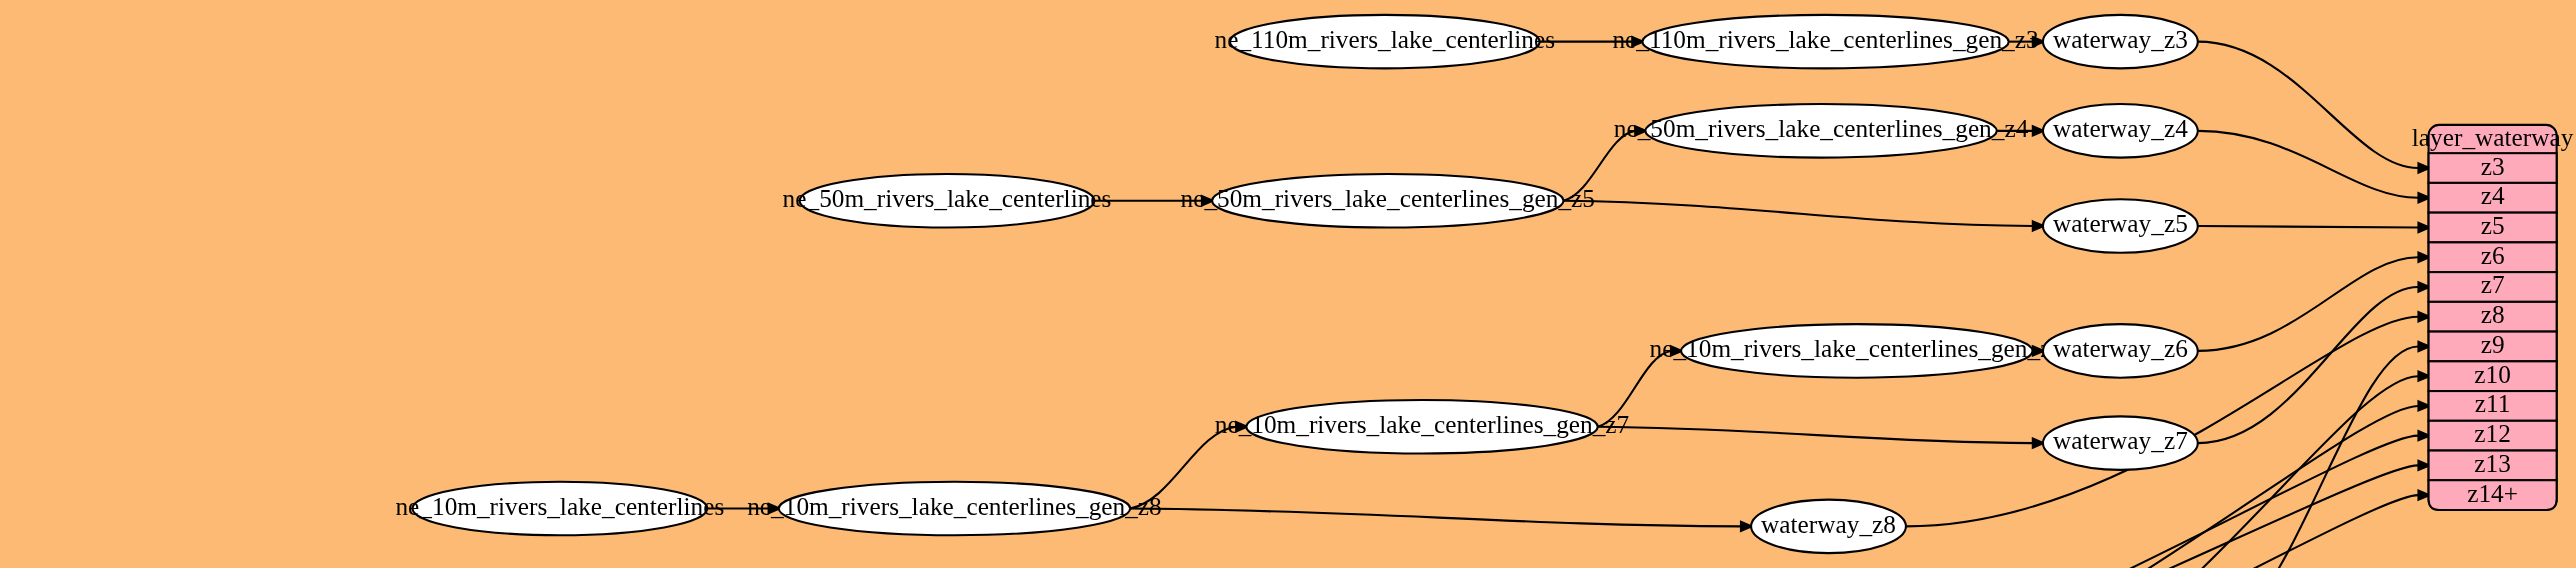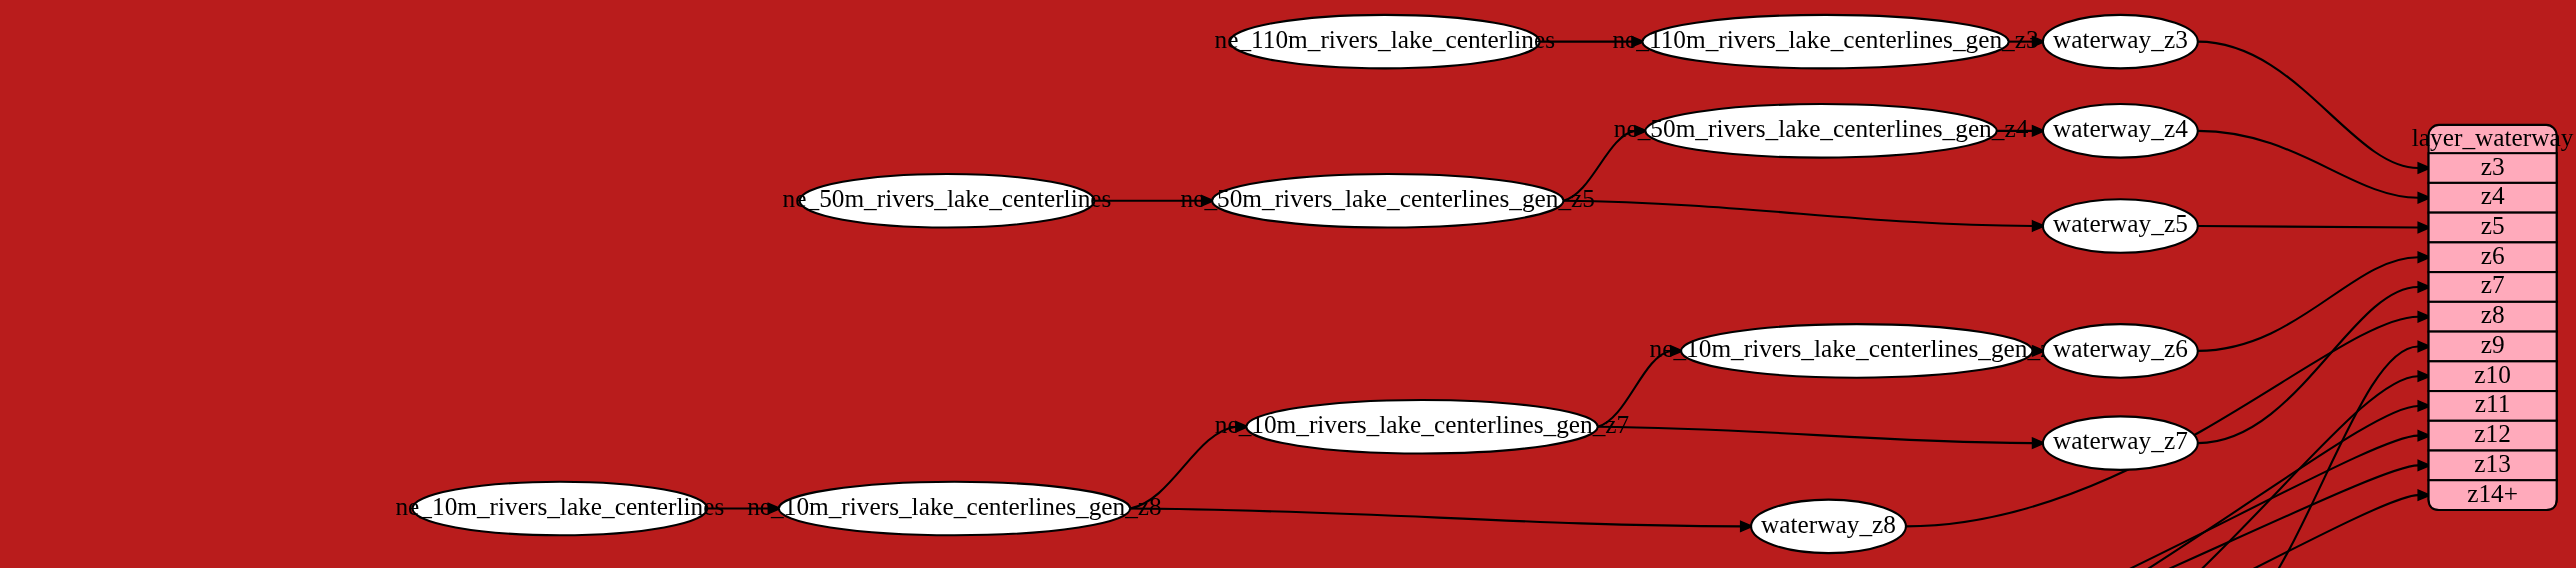--- a/index.html
+++ b/index.html
@@ -4,21 +4,21 @@
 <style>
   html, body {
     margin: 0;
     padding: 0;
     background: #ffffff;
   }
   #canvas {
     position: relative;
     width: 2576px;
     height: 568px;
-    background: #b91c1c;
+    background: #fdba74;
     font-family: "Liberation Serif", "DejaVu Serif", serif;
     overflow: hidden;
   }
   svg.graph {
     position: absolute;
     top: 0; left: 0;
     width: 2576px;
     height: 568px;
   }
   .node-ellipse {

